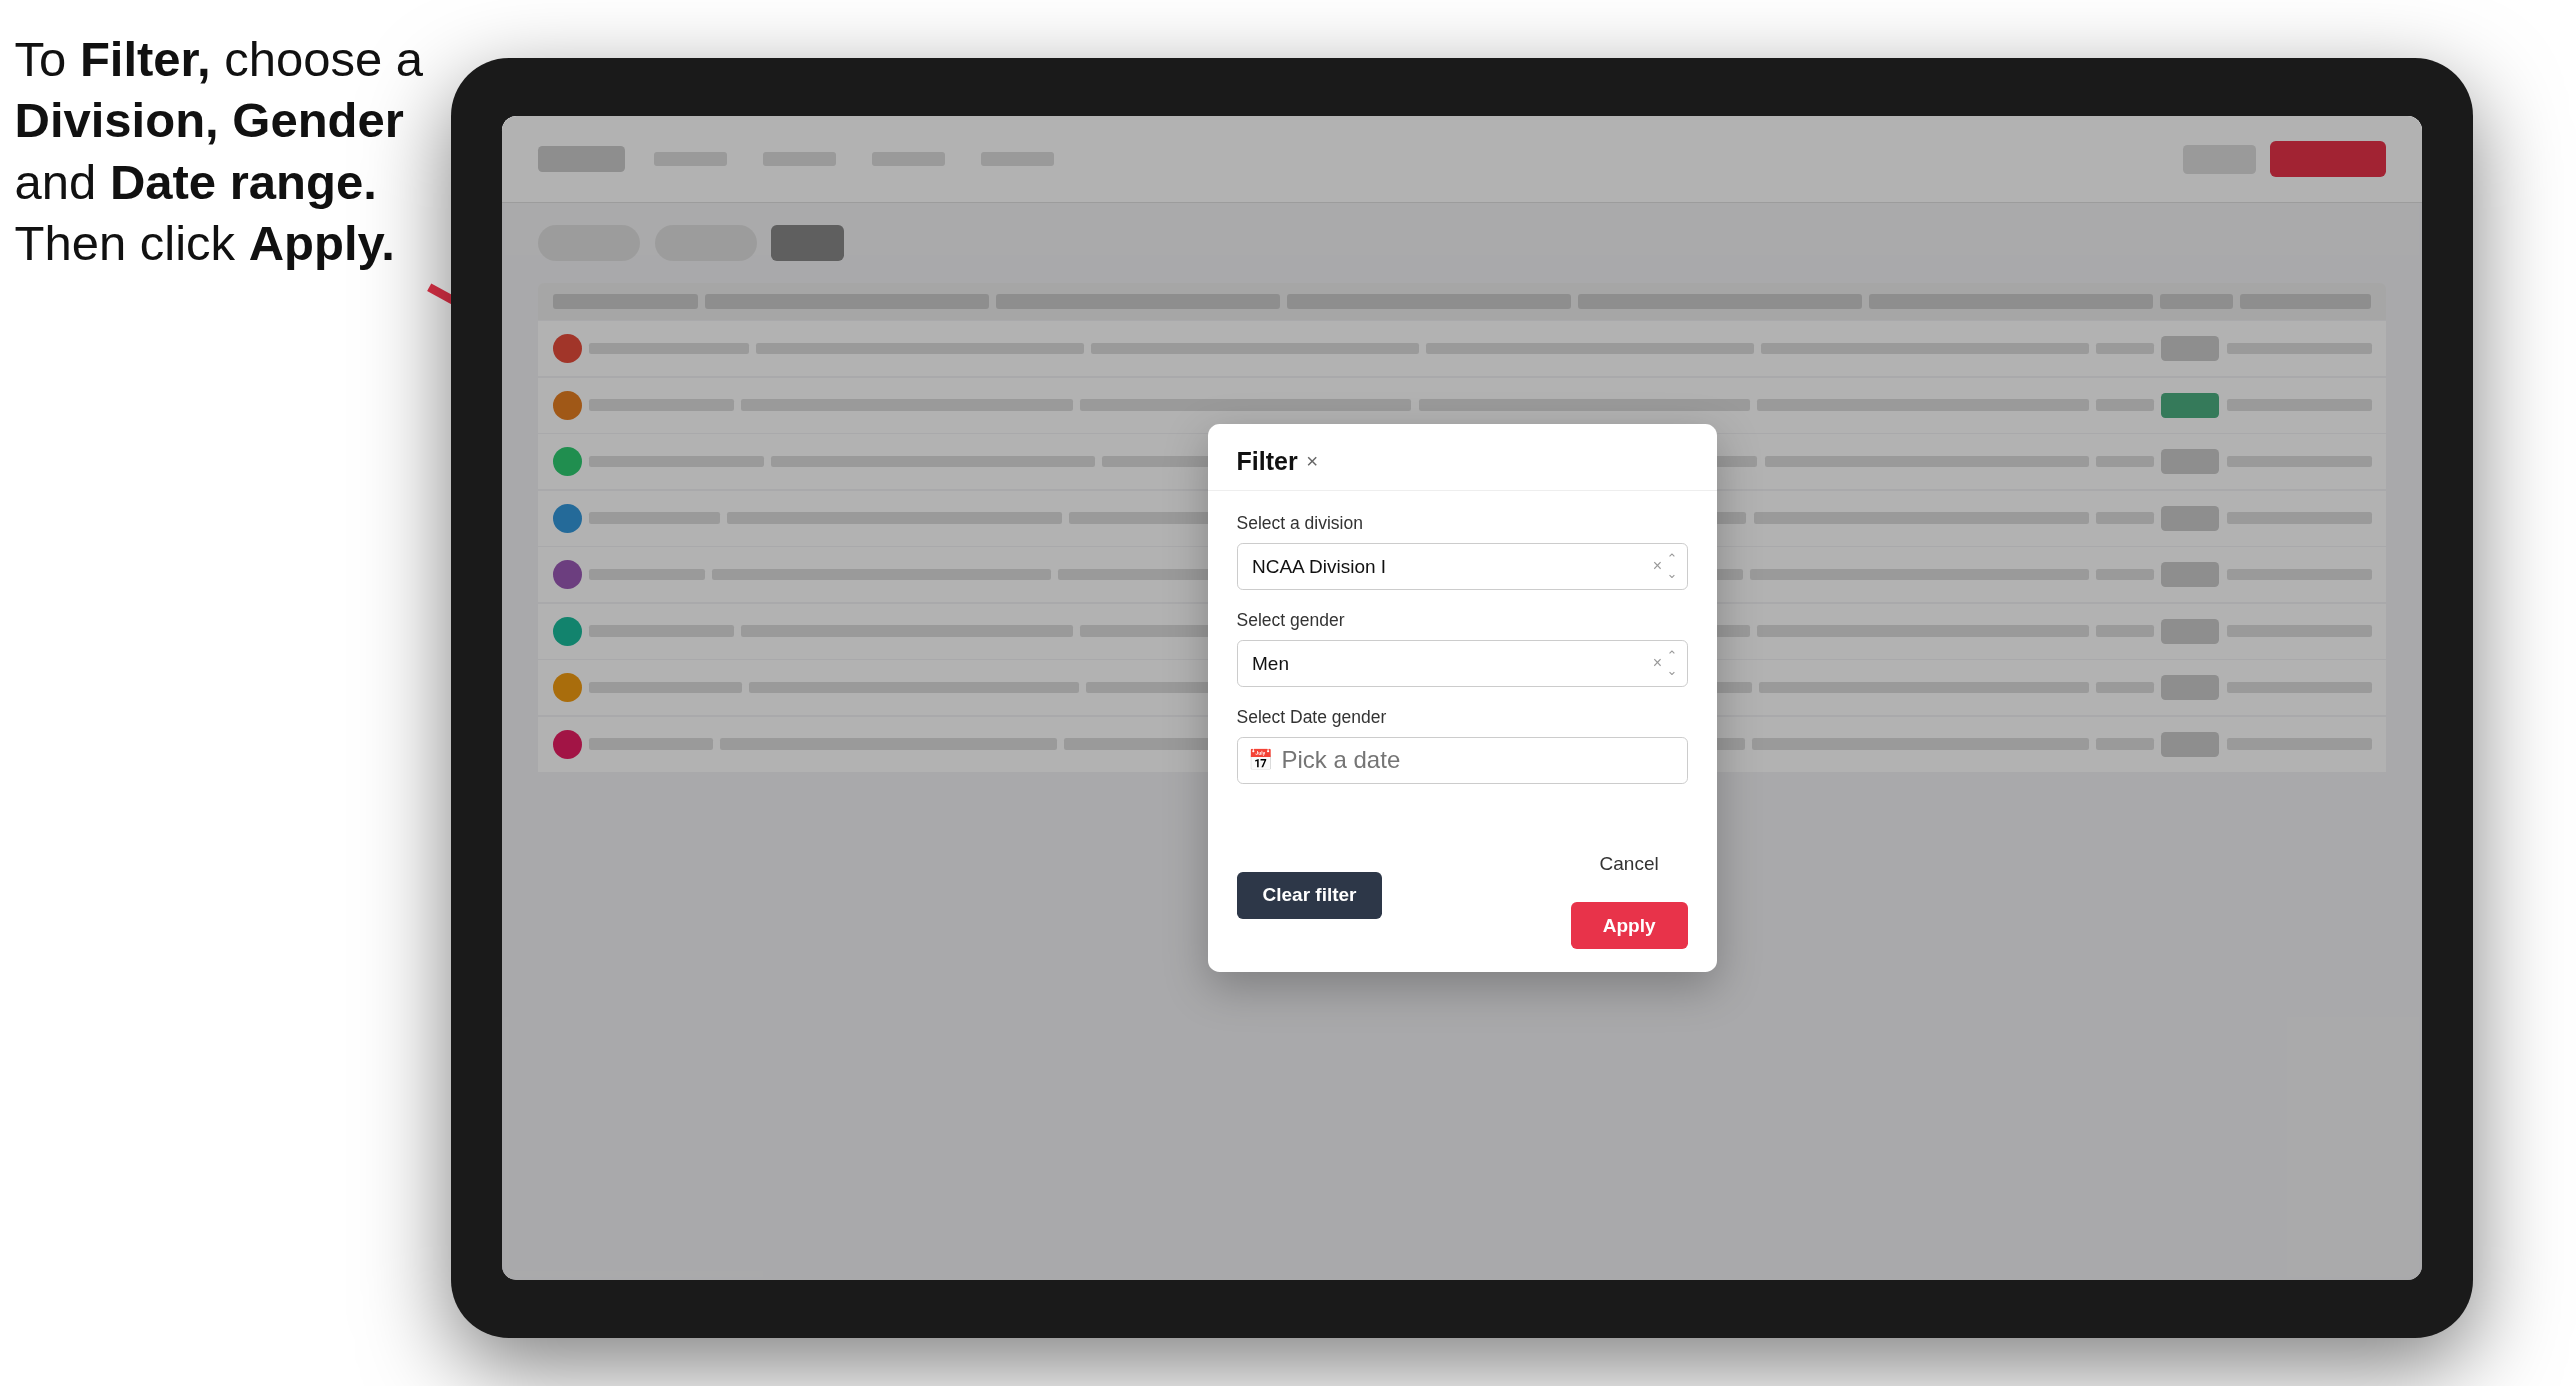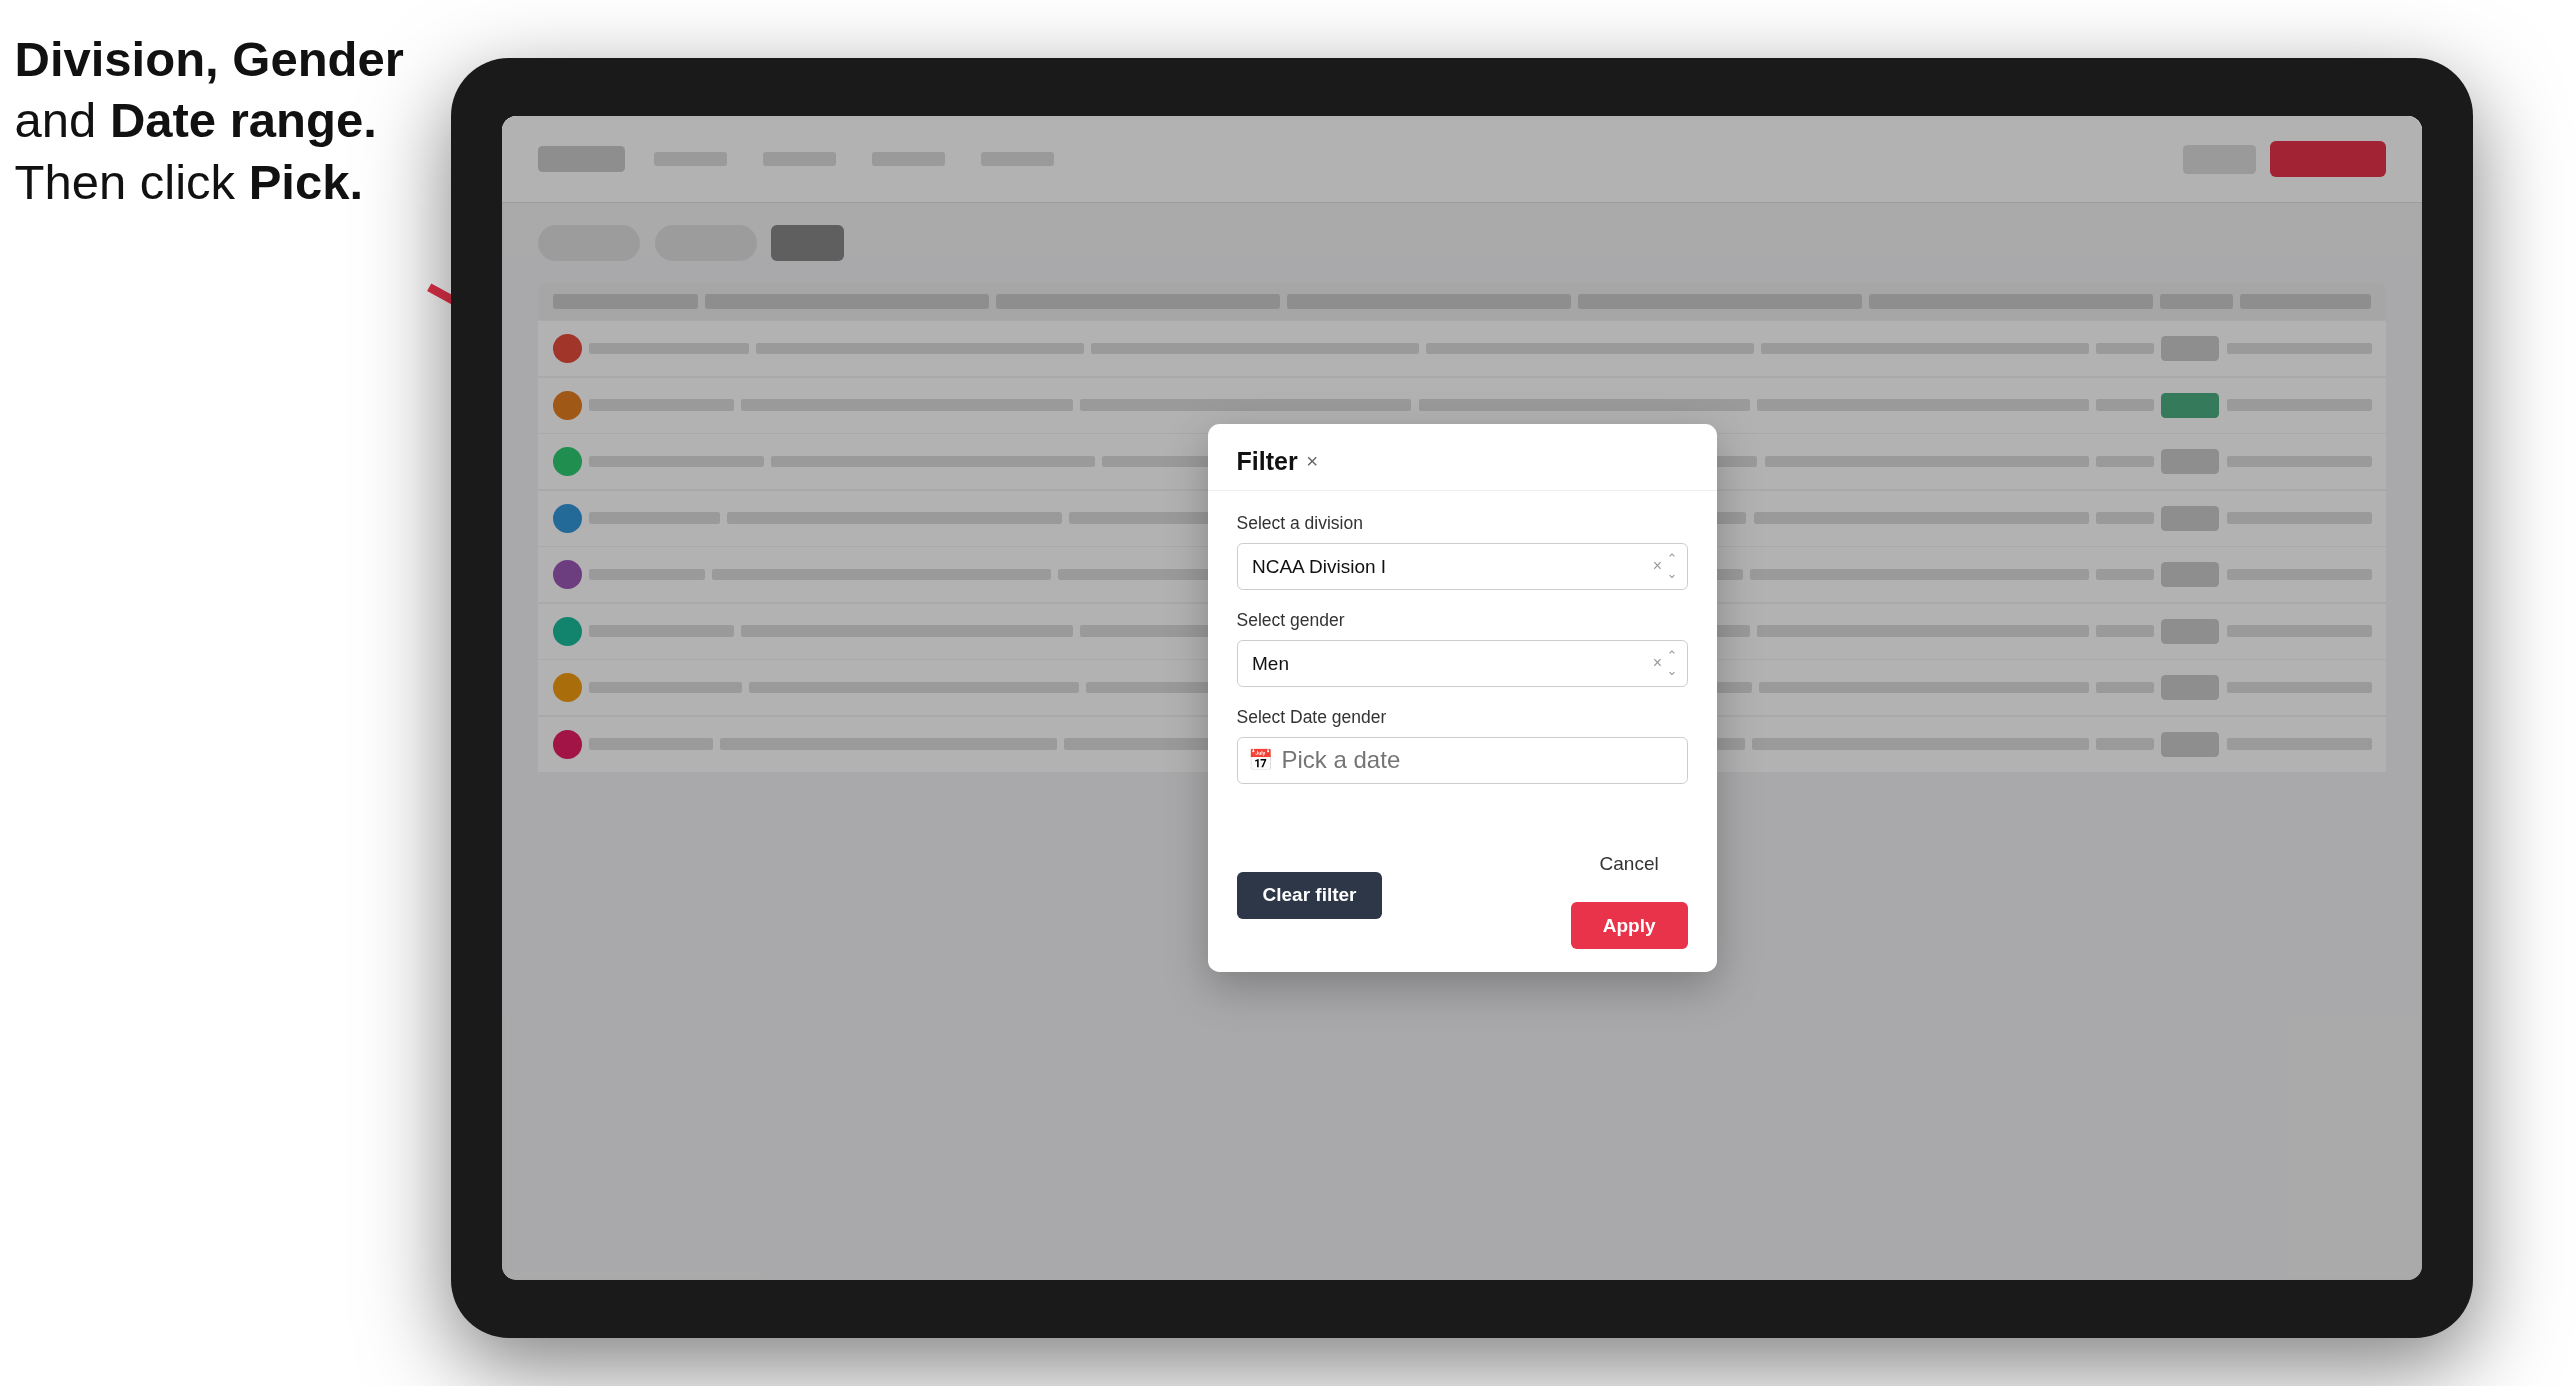--- a/index.html
+++ b/index.html
@@ -375,23 +375,24 @@
     .color-4 { background: #3498db; }
     .color-5 { background: #9b59b6; }
     .color-6 { background: #1abc9c; }
     .color-7 { background: #f39c12; }
     .color-8 { background: #e91e63; }
   </style>
 </head>
 <body>
 
 <div class="instruction-text">
+  <div>To <span class="bold">Filter,</span> choose a</div>
   <div><span class="bold">Division, Gender</span></div>
   <div>and <span class="bold">Date range.</span></div>
-  <div>Then click <span class="bold">Pick.</span></div>
+  <div>Then click <span class="bold">Apply.</span></div>
 </div>
 
 <svg class="arrow-container" viewBox="0 0 3542 1906" xmlns="http://www.w3.org/2000/svg">
   <defs>
     <marker id="arrowhead" markerWidth="10" markerHeight="7" refX="9" refY="3.5" orient="auto">
       <polygon points="0 0, 10 3.5, 0 7" fill="#e8334a"></polygon>
     </marker>
   </defs>
   <line x1="590" y1="395" x2="1255" y2="760" stroke="#e8334a" stroke-width="12" marker-end="url(#arrowhead)"></line>
 </svg>

